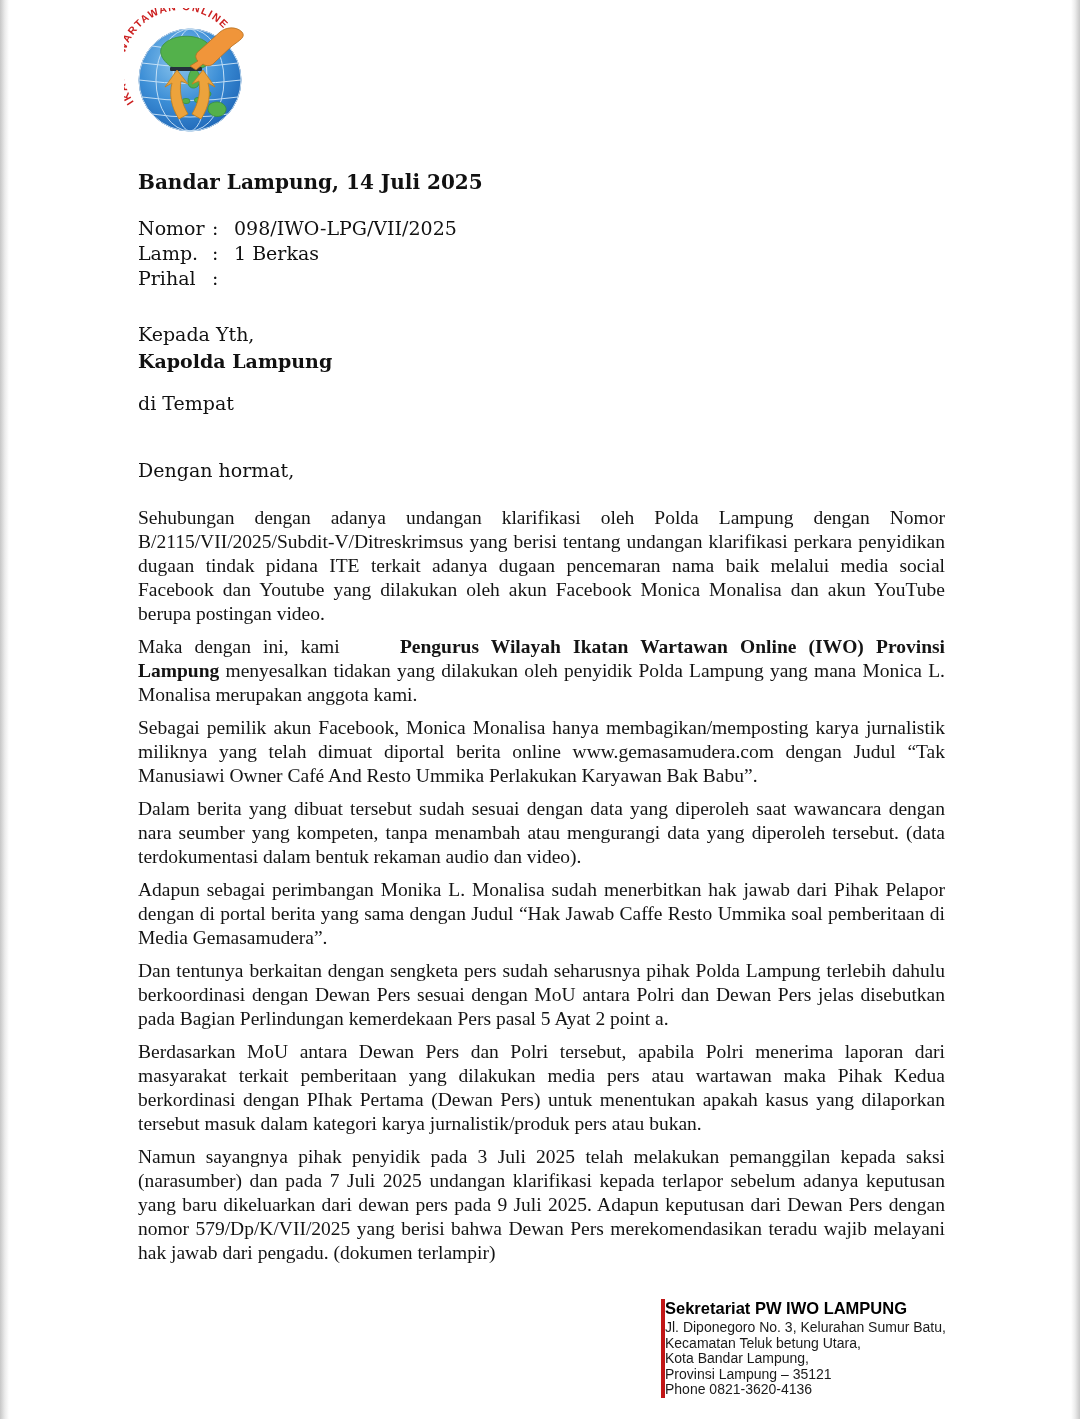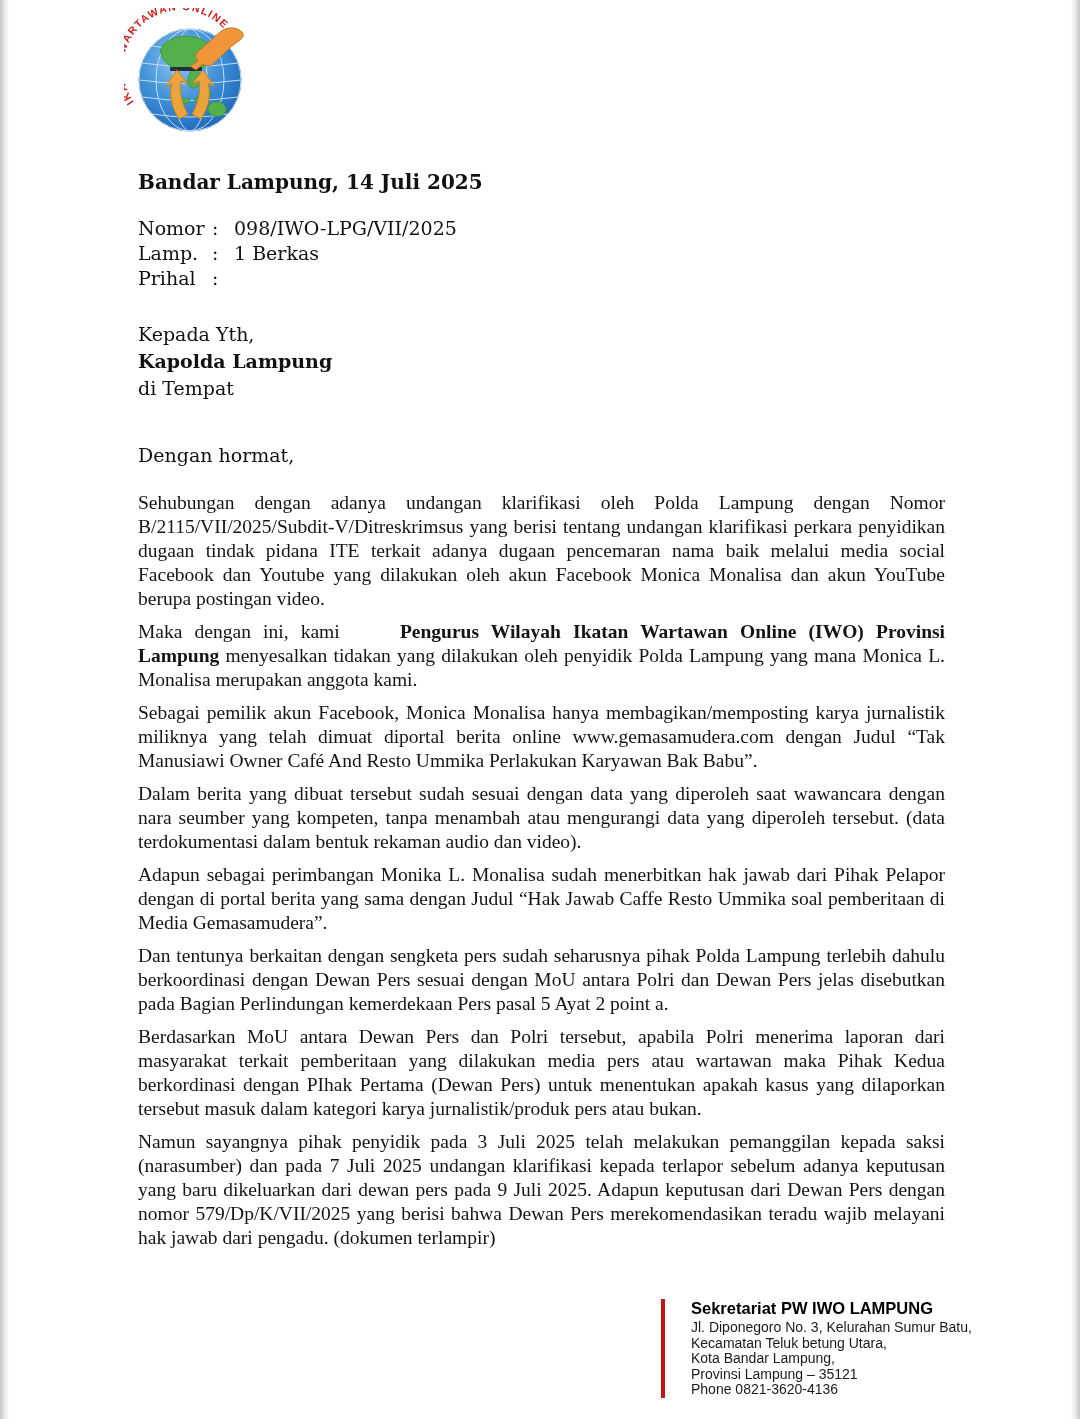--- a/index.html
+++ b/index.html
@@ -32,37 +32,37 @@
     font-size:20px; line-height:24px; margin:0 0 22px 0;
   }
   .meta { font-family:"DejaVu Serif", serif; font-size:19px; line-height:25px; }
   .meta-row { display:flex; }
   .meta-label { width:74px; flex:none; }
   .meta-colon { width:22px; flex:none; }
 
   .recipient { margin-top:30px; font-family:"DejaVu Serif", serif;
     font-size:19px; line-height:27px; }
   .recipient-name { font-weight:bold; }
-  .recipient-place { }
+  .recipient-place { margin-top:15px; }
 
   .greeting { margin-top:40px; font-family:"DejaVu Serif", serif;
     font-size:19px; line-height:26px; }
 
   .paras { margin-top:23px; }
   .paras p {
     font-family:"Liberation Serif", serif;
     font-size:19.5px; line-height:24px; text-align:justify;
     margin:0 0 9px 0; color:#141414;
   }
   .paras p span.b { font-weight:bold;margin-left:48px; }
 
   
   .secretariat {
     position:absolute; left:661px; top:1299px; width:300px;
-    border-left:4px solid #c11616; padding-left:26px;
+    border-left:4px solid #c11616; padding-left:0;
     font-family:"Liberation Sans", sans-serif; color:#1a1a1a;
   }
   .sec-title { font-weight:bold; font-size:16.5px; line-height:19px;
     color:#000; margin-bottom:2px; }
   .sec-line { font-size:14px; line-height:15.5px; }
 </style>
 </head>
 <body>
 
 <div class="page">

